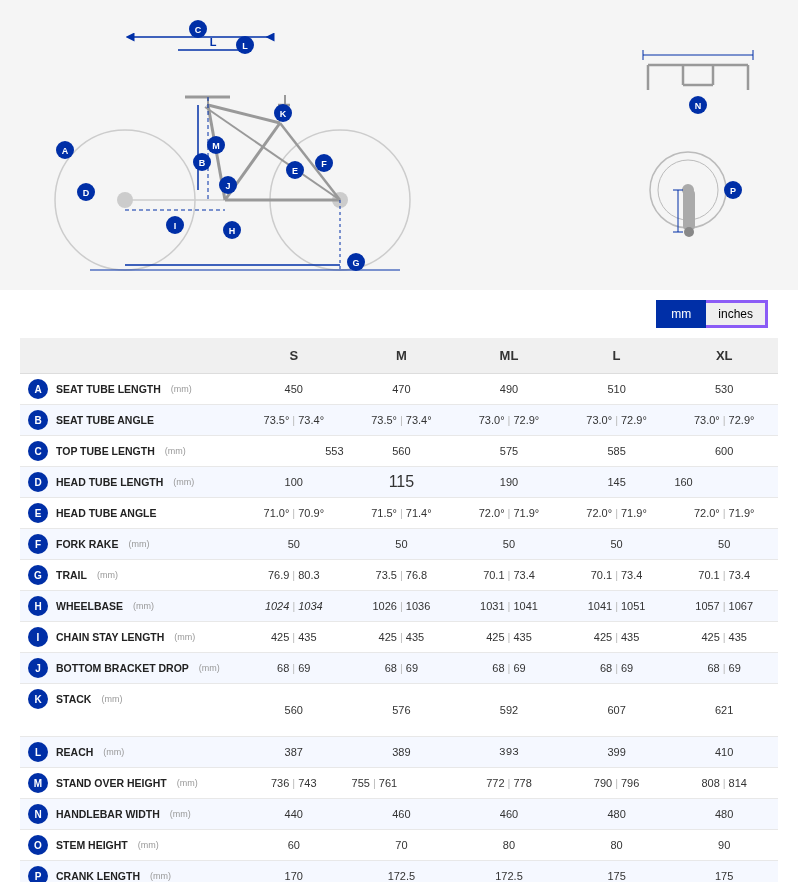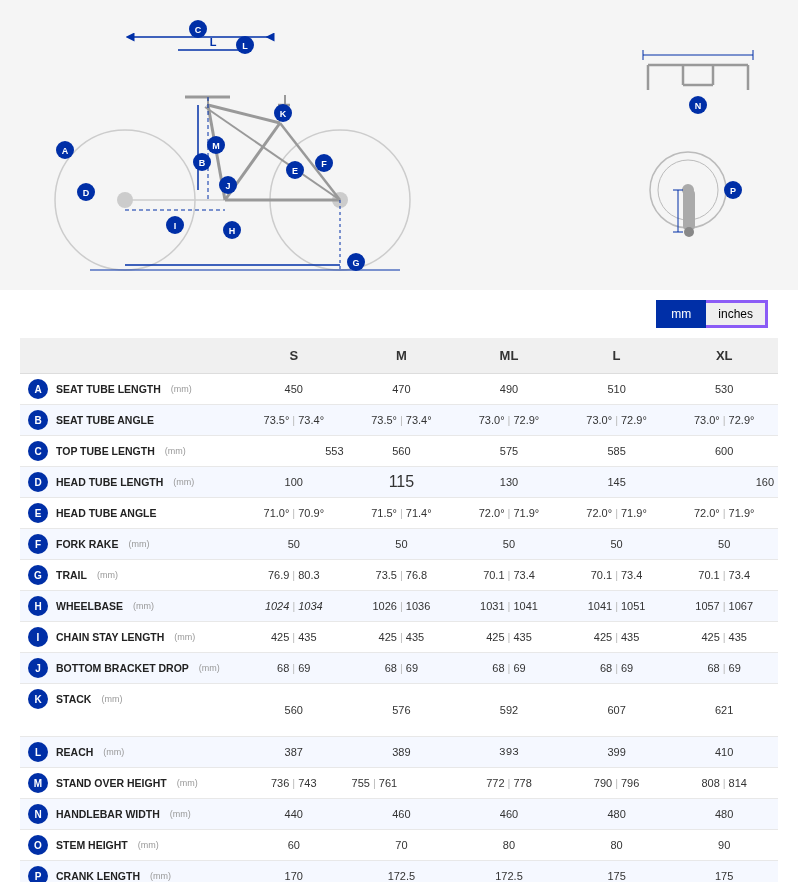--- a/index.html
+++ b/index.html
@@ -333,23 +333,23 @@
           <td style="text-align: center; padding: 5px 4px; font-size: 11px;">600</td>
         </tr>
         <tr style="background: rgb(245, 248, 255);">
           <td style="text-align: left; padding: 5px 4px 5px 8px;">
             <span class="letter-badge">D</span>
             <span style="font-weight: bold; font-size: 10.5px; color: rgb(34, 34, 34);">HEAD TUBE LENGTH</span>
             <span style="font-size: 9px; color: rgb(153, 153, 153); margin-left: 2px;">(mm)</span>
           </td>
           <td style="text-align: center; padding: 5px 4px; font-size: 11px;">100</td>
           <td style="text-align: center; padding: 5px 4px; font-size: 16px;">115</td>
-          <td style="text-align: center; padding: 5px 4px; font-size: 11px;">130</td>
+          <td style="text-align: center; padding: 5px 4px; font-size: 11px;">190</td>
           <td style="text-align: center; padding: 5px 4px; font-size: 11px;">145</td>
-          <td style="text-align: right; padding: 5px 4px; font-size: 11px;">160</td>
+          <td style="text-align: left; padding: 5px 4px; font-size: 11px;">160</td>
         </tr>
         <tr style="background: rgb(255, 255, 255);">
           <td style="text-align: left; padding: 5px 4px 5px 8px;">
             <span class="letter-badge">E</span>
             <span style="font-weight: bold; font-size: 10.5px; color: rgb(34, 34, 34);">HEAD TUBE ANGLE</span>
           </td>
           <td style="text-align: center; padding: 5px 4px; font-size: 11px;">71.0°<span style="color:#bbb;margin:0 3px;">|</span>70.9°</td>
           <td style="text-align: center; padding: 5px 4px; font-size: 11px;">71.5°<span style="color:#bbb;margin:0 3px;">|</span>71.4°</td>
           <td style="text-align: center; padding: 5px 4px; font-size: 11px;">72.0°<span style="color:#bbb;margin:0 3px;">|</span>71.9°</td>
           <td style="text-align: center; padding: 5px 4px; font-size: 11px;">72.0°<span style="color:#bbb;margin:0 3px;">|</span>71.9°</td>

